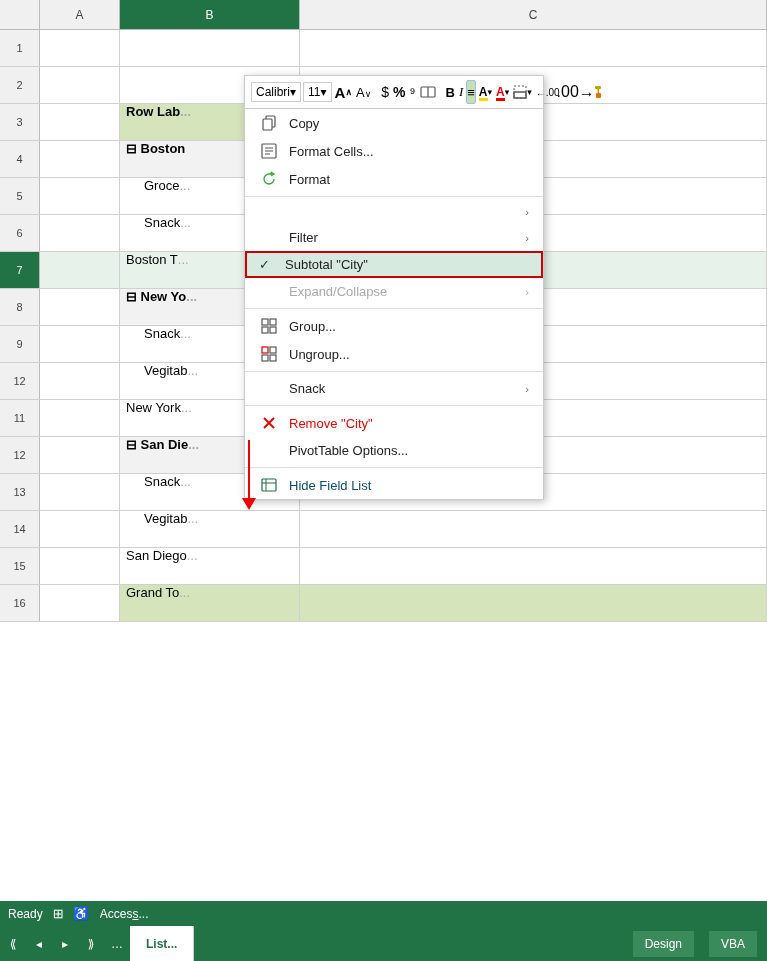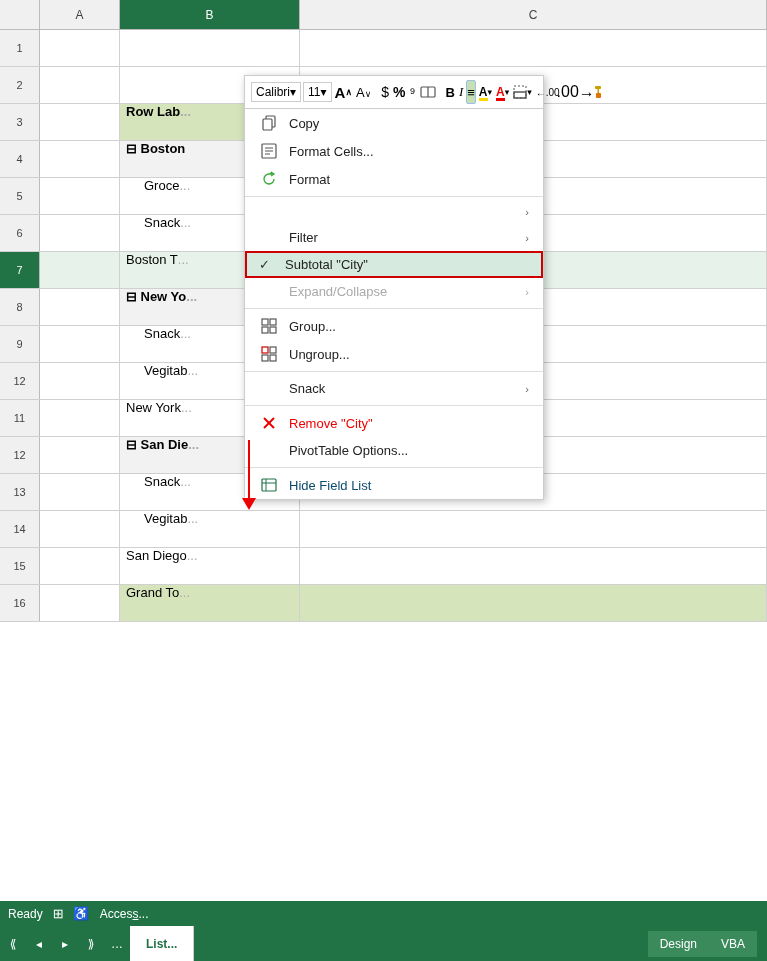--- a/index.html
+++ b/index.html
@@ -155,21 +155,21 @@
       font-weight: 600;
       border-right: 1px solid #ccc;
       cursor: pointer;
       height: 100%;
       display: flex; align-items: center;
     }
     .tab-right {
       margin-left: auto;
       display: flex;
       align-items: center;
-      gap: 0;
+      gap: 15px;
       padding-right: 10px;
     }
     .tab-right-btn {
       background: #3a8a5c;
       color: #fff;
       padding: 3px 12px;
       font-size: 12px;
       cursor: pointer;
       border: none;
       height: 26px;

